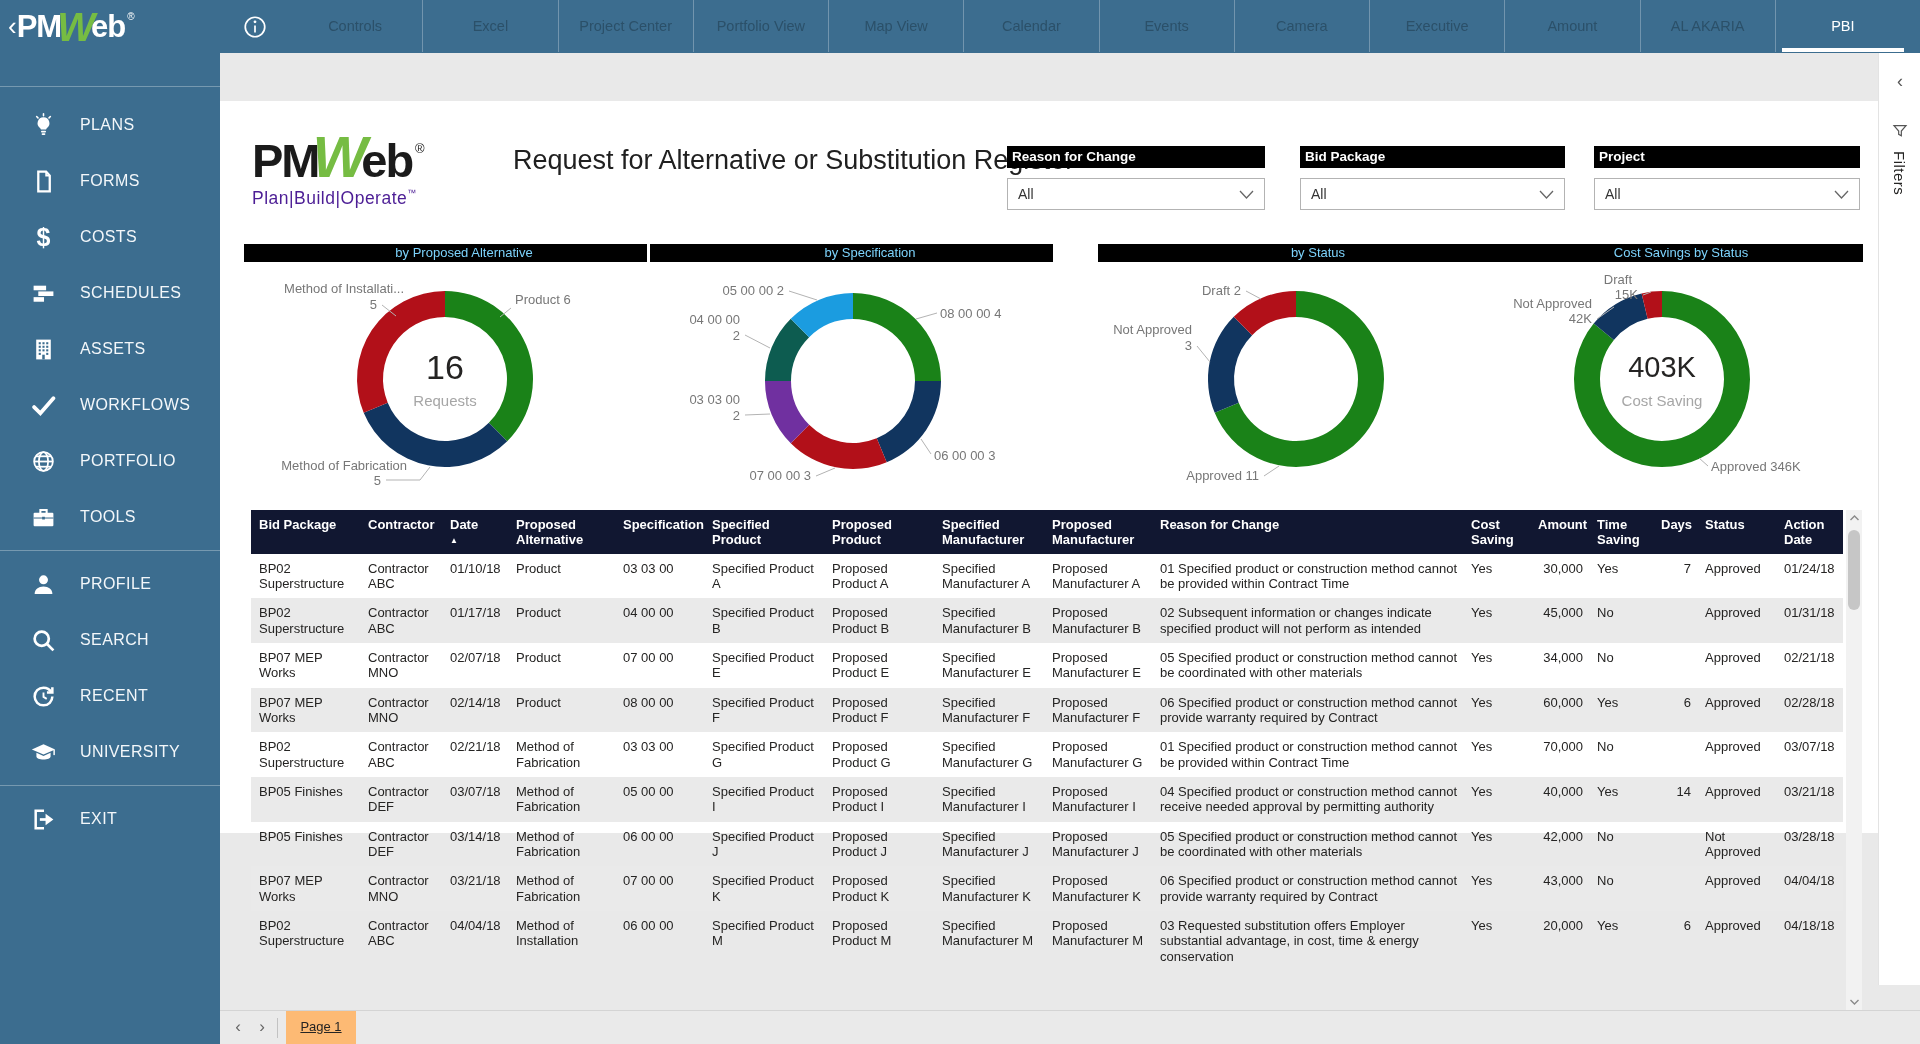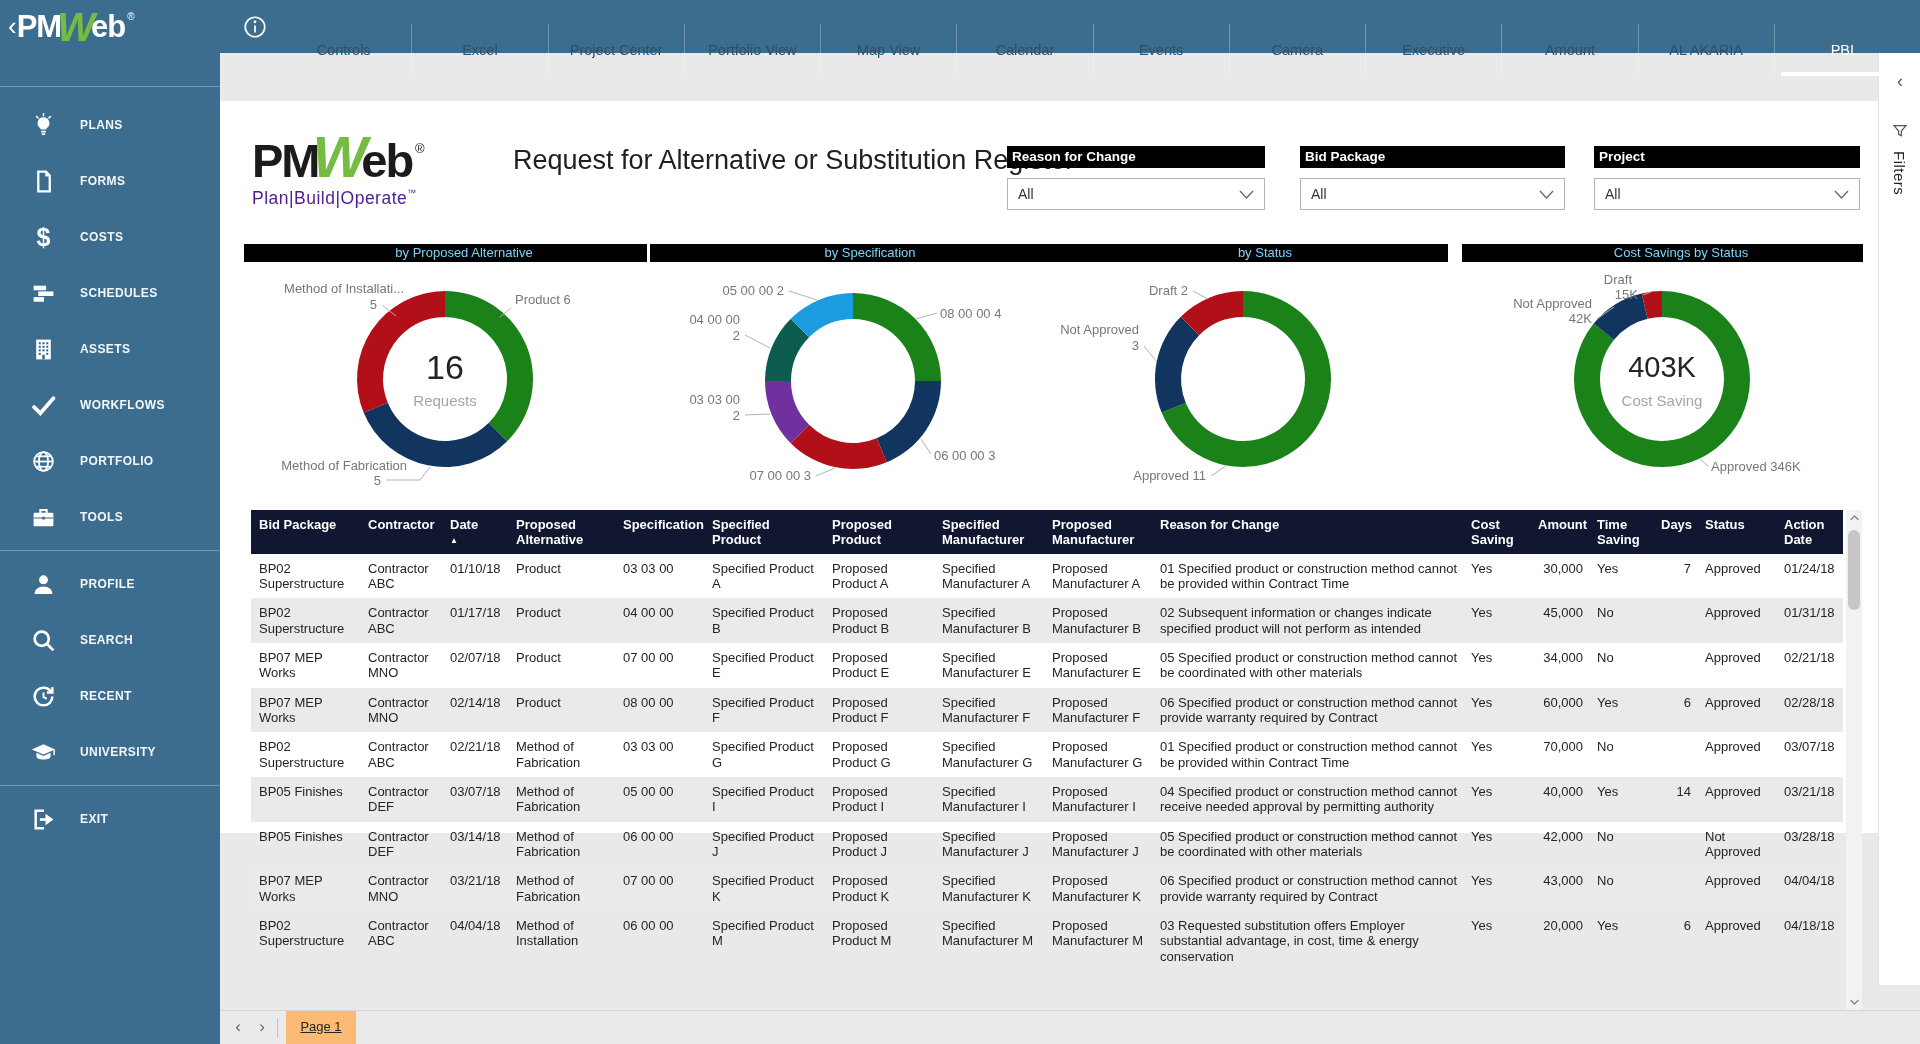--- a/index.html
+++ b/index.html
@@ -9,33 +9,33 @@
 
   
   .topbar { position:absolute; left:0; top:0; width:1920px; height:53px; background:#3C6D8F; z-index:30; }
   .logo-area { position:absolute; left:0; top:0; width:250px; height:53px; display:flex; align-items:center; padding-left:8px; color:#fff; }
   .logo-back { font-size:26px; color:#fff; margin-right:0px; font-weight:400; }
   .logo-pm, .logo-eb { font-size:31px; font-weight:800; letter-spacing:-1px; color:#fff; }
   .logo-w { font-size:40px; font-weight:800; font-style:italic; color:#76BC43; margin:0 -4px; line-height:30px; }
   .logo-reg { font-size:10px; vertical-align:top; position:relative; top:-10px; margin-left:2px; color:#fff; }
   .info-btn { position:absolute; left:242px; top:14px; width:26px; height:26px; }
   .info-btn svg { width:26px; height:26px; }
-  .top-nav { position:absolute; left:276px; right:10px; top:0; height:52px; display:flex;margin-top:24px; }
+  .top-nav { position:absolute; left:288px; right:10px; top:0; height:52px; display:flex; }
   .nav-item { flex:1; text-align:center; line-height:53px; font-size:14.5px; color:#2B5069; cursor:default; position:relative; border-left:1px solid rgba(255,255,255,0.28); white-space:nowrap; }
   .nav-item:first-child { border-left:none; }
   .nav-item.active { color:#ffffff; }
   .nav-item.active::after { content:""; position:absolute; left:6px; right:6px; bottom:0; height:4px; background:#fff; }
 
   
   .sidebar { position:absolute; left:0; top:53px; width:220px; height:991px; background:#3C6D8F; z-index:20; padding-top:44px; }
   .sidebar::before { content:""; position:absolute; left:0; right:0; top:33px; height:1px; background:rgba(255,255,255,0.3); }
   .side-item { height:56px; display:flex; align-items:center; padding-left:28px; color:#F3F7FA; cursor:pointer; }
   .side-item .icon { width:30px; height:26px; margin-right:22px; display:flex; align-items:center; justify-content:center; }
   .side-item .icon svg { width:25px; height:25px; }
-  .side-label { font-size:12px; font-weight:700; letter-spacing:0.4px; }
+  .side-label { font-size:16px; font-weight:400; letter-spacing:0.4px; }
   .side-divider { height:1px; background:rgba(255,255,255,0.3); margin:5px 0; }
 
   
   .main { position:absolute; left:220px; top:53px; width:1658px; height:732px; background:#ffffff;margin-top:48px; }
   .rlogo { position:absolute; left:32px; top:22px; }
   .rlogo .line1 { color:#1b1b1b; white-space:nowrap; }
   .rlogo .r-pm, .rlogo .r-eb { font-size:47px; font-weight:800; letter-spacing:-2px; color:#1b1b1b; }
   .rlogo .r-w { font-size:58px; font-weight:800; font-style:italic; color:#76BC43; margin:0 -6px; }
   .rlogo .r-reg { font-size:13px; position:relative; top:-24px; margin-left:3px; color:#1b1b1b; }
   .rlogo .tagline { font-size:17.5px; color:#4c1d95; margin-top:-2px; letter-spacing:0.5px; }
@@ -337,21 +337,21 @@
               <text x="90" y="142" text-anchor="end" font-size="13" fill="#777">03 03 00</text>
               <text x="90" y="158" text-anchor="end" font-size="13" fill="#777">2</text>
               <polyline points="166,214 185,206" fill="none" stroke="#b3b3b3" stroke-width="1"></polyline>
               <text x="161" y="218" text-anchor="end" font-size="13" fill="#777">07 00 00 3</text>
               <polyline points="281,192 271,177" fill="none" stroke="#b3b3b3" stroke-width="1"></polyline>
               <text x="284" y="198" text-anchor="start" font-size="13" fill="#777">06 00 00 3</text>
               <polyline points="287,51 266,57" fill="none" stroke="#b3b3b3" stroke-width="1"></polyline>
               <text x="290" y="56" text-anchor="start" font-size="13" fill="#777">08 00 00 4</text>
             </svg></div>
         </div>
-        <div class="chart-col" style="left: 825px; width: 403px;">
+        <div class="chart-col" style="left: 878px; width: 403px;">
           <div class="chart-title">by Status</div>
           <div class="chart-body"><svg width="403" height="246">
               <path d="M198.00,29.00 A88,88 0 1 1 116.70,150.68 L140.72,140.73 A62,62 0 1 0 198.00,55.00 Z" fill="#1A8218"></path>
               <path d="M116.70,150.68 A88,88 0 0 1 135.77,54.77 L154.16,73.16 A62,62 0 0 0 140.72,140.73 Z" fill="#11355F"></path>
               <path d="M135.77,54.77 A88,88 0 0 1 198.00,29.00 L198.00,55.00 A62,62 0 0 0 154.16,73.16 Z" fill="#B21019"></path>
               <polyline points="148,29 163,37" fill="none" stroke="#b3b3b3" stroke-width="1"></polyline>
               <text x="143" y="33" text-anchor="end" font-size="13" fill="#777">Draft 2</text>
               <polyline points="99,84 112,100" fill="none" stroke="#b3b3b3" stroke-width="1"></polyline>
               <text x="94" y="72" text-anchor="end" font-size="13" fill="#777">Not Approved</text>
               <text x="94" y="88" text-anchor="end" font-size="13" fill="#777">3</text>

